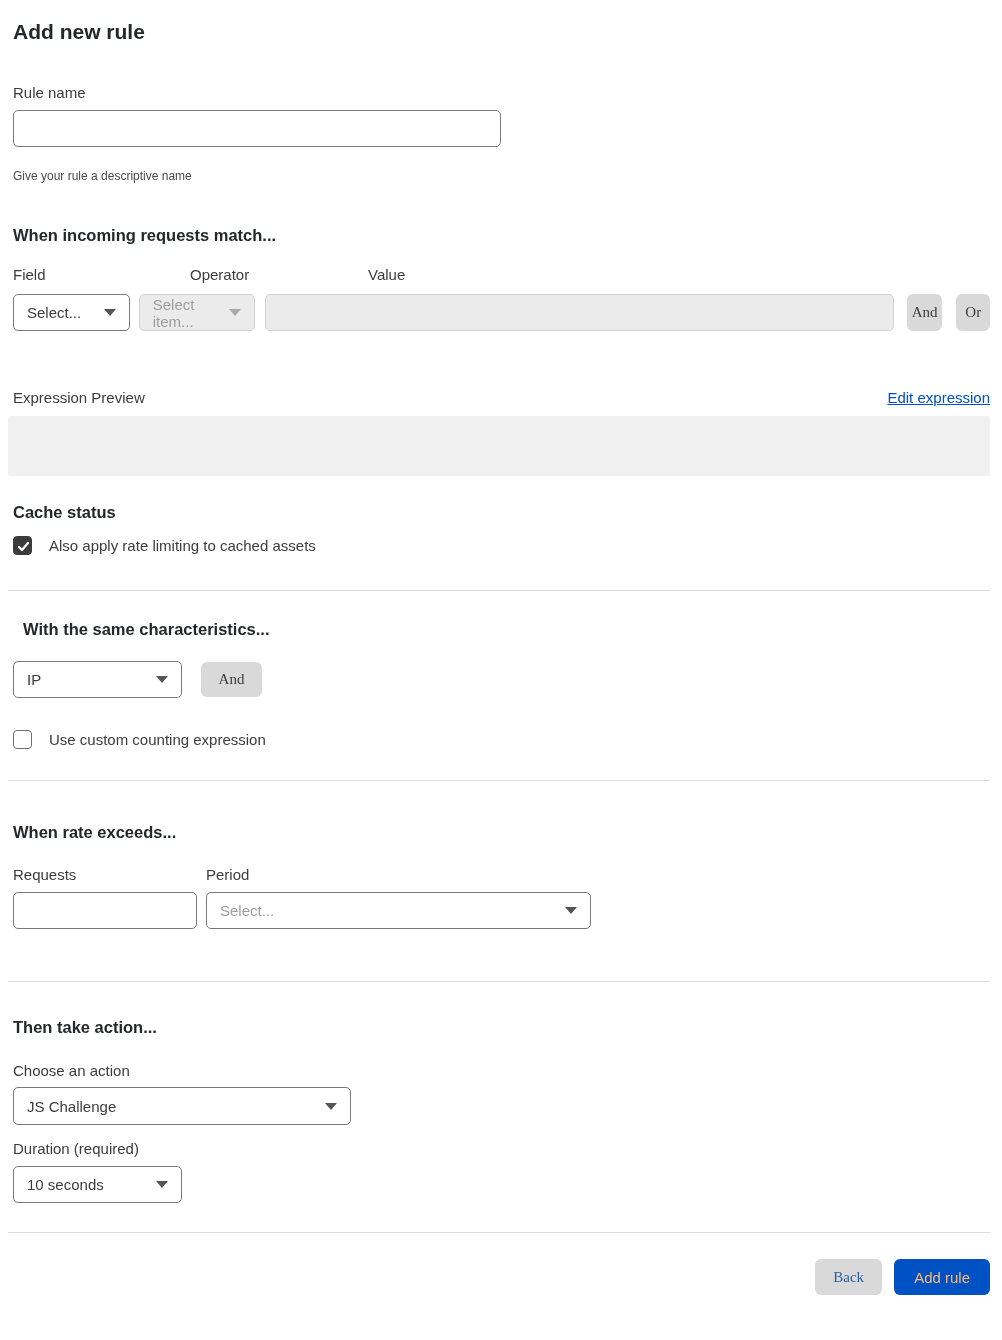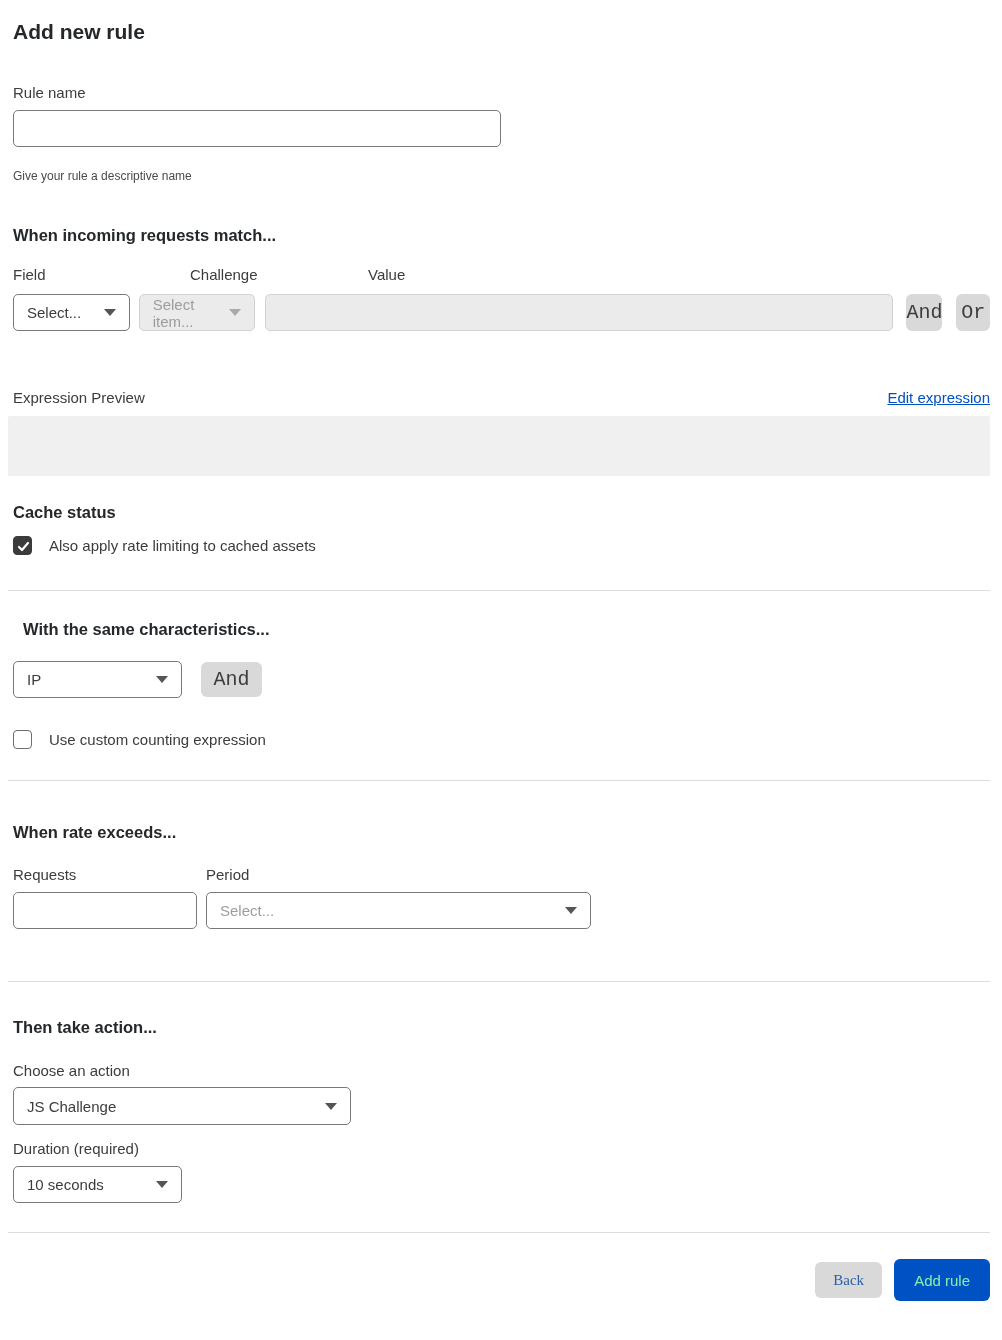--- a/index.html
+++ b/index.html
@@ -84,31 +84,31 @@
     cursor: default;
   }
   .select.disabled .chev { border-top-color: #a9a9a9; }
 
   .btn-gray {
     height: 37px;
     border: none;
     border-radius: 6px;
     background: #d9d9d9;
     color: #3c3c3c;
-    font-family: Liberation Mono, monospace;
-    font-size: 20px;
+    font-family: Liberation Serif, serif;
+    font-size: 15px;
     padding: 0 16px;
     cursor: pointer;
   }
   .btn-primary {
-    height: 42px;
+    height: 36px;
     border: none;
     border-radius: 6px;
     background: #0051c3;
-    color: #86efac;
+    color: #fdba74;
     font-family: inherit;
     font-size: 15px;
     padding: 0 20px;
     cursor: pointer;
   }
   .btn-back {
     height: 36px;
     border: none;
     border-radius: 6px;
     background: #d9d9d9;
@@ -220,21 +220,21 @@
   <h1 class="page-title">Add new rule</h1>
 
   <div class="field-label mt-rule-label">Rule name</div>
   <input type="text" class="text-input mt-rule-input" value="" style="">
   <div class="helper-text">Give your rule a descriptive name</div>
 
   <h2 class="section-heading mt-match-heading">When incoming requests match...</h2>
 
   <div class="row match-labels">
     <div class="field-label col-field">Field</div>
-    <div class="field-label col-operator">Challenge</div>
+    <div class="field-label col-operator">Operator</div>
     <div class="field-label">Value</div>
   </div>
 
   <div class="row match-controls">
     <div class="select select-field">
       <span>Select...</span>
       <span class="chev"></span>
     </div>
     <div class="select select-operator disabled">
       <span>Select item...</span>

